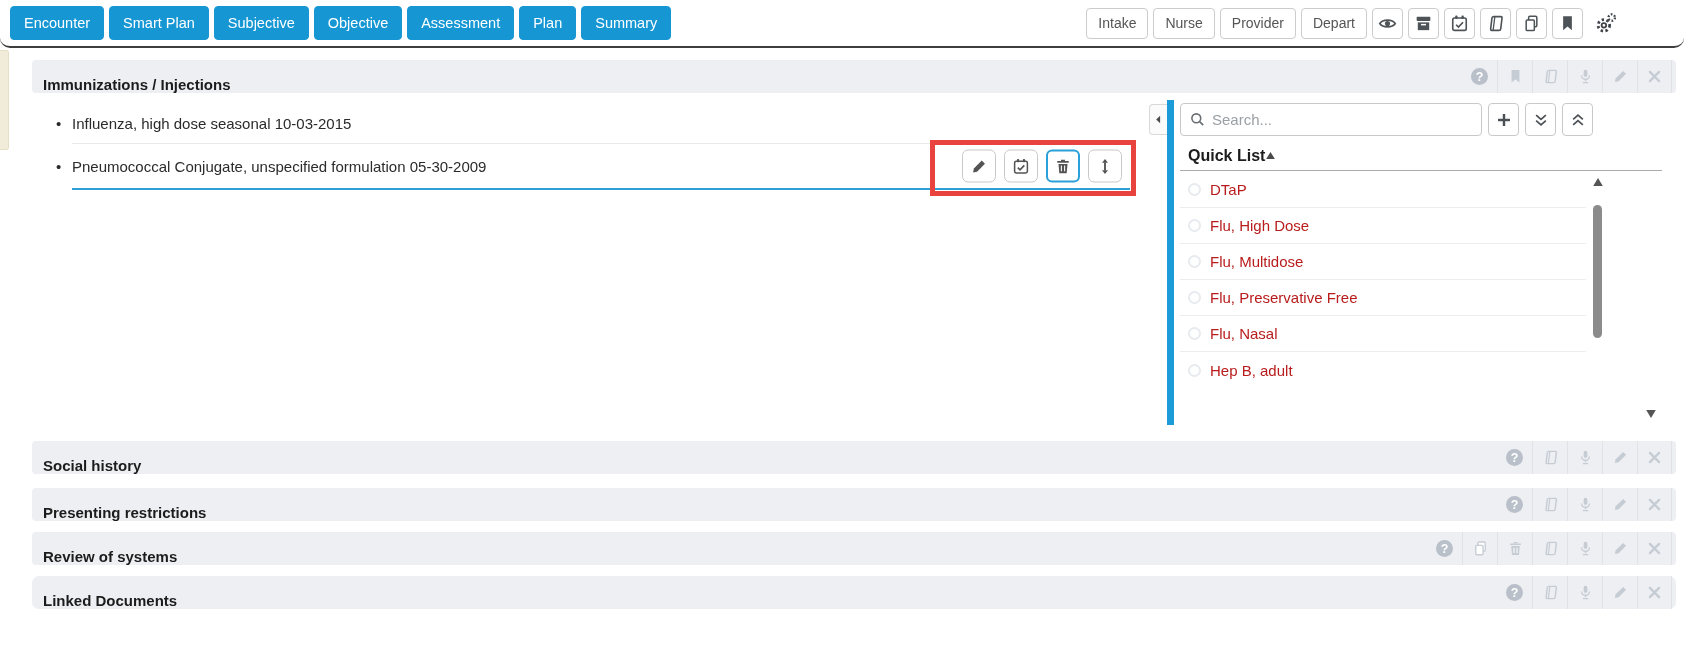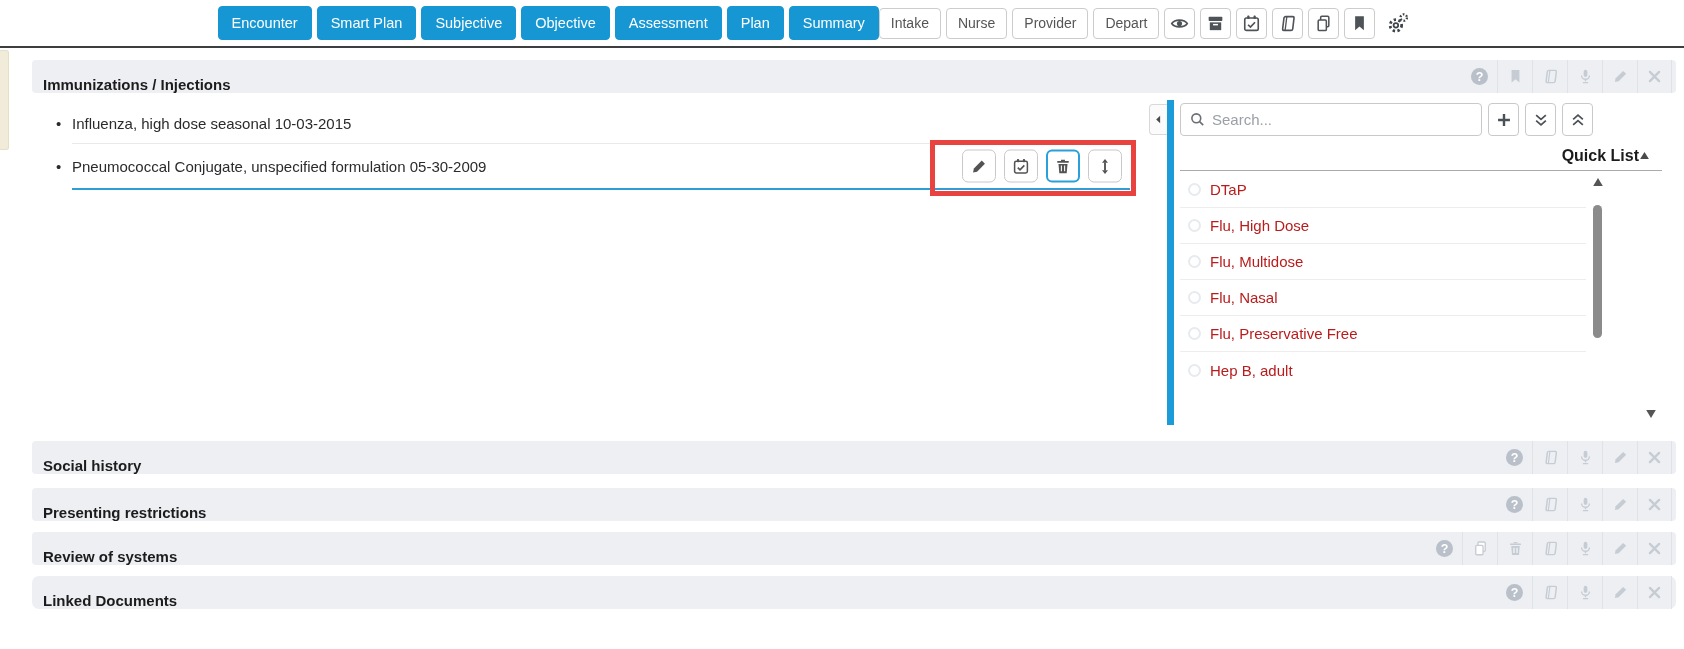--- a/index.html
+++ b/index.html
@@ -3,21 +3,21 @@
 <meta charset="utf-8">
 <style>
   * { margin:0; padding:0; box-sizing:border-box; }
   html,body { background:#fff; }
   body { font-family:"Liberation Sans","DejaVu Sans",sans-serif; }
   .stage { position:relative; width:1684px; height:649px; overflow:hidden; background:#fff; }
 
   
   .topbar { position:absolute; top:0; left:0; width:100%; height:48px;
             border-bottom:2px solid #3c3e40; background:#fff;
-            display:flex; align-items:center; justify-content:center; padding:8px 10px; }
+            display:flex; align-items:center; justify-content:space-between; padding:8px 10px;border-radius:10px; }
   .nav-group { display:flex; gap:5px; }
   .nav-btn { height:34px; padding:0 13px; background:#1697d4; color:#fff; border:1px solid #1697d4;
              border-radius:4px; font-size:14.5px; display:flex; align-items:center; cursor:pointer; }
   .right-group { display:flex; align-items:center; gap:5px; margin-right:52px; }
   .stage-btn { height:31px; padding:0 11px; background:#fff; color:#555; border:1px solid #ccc;
                border-radius:4px; font-size:14px; display:flex; align-items:center; cursor:pointer; }
   .tool-btn { width:31px; height:31px; background:#fff; border:1px solid #ccc; border-radius:4px;
               display:flex; align-items:center; justify-content:center; color:#4e5357; cursor:pointer; }
   .tool-btn.noborder { border-color:transparent; width:34px; }
   .tool-btn .ic { width:19px; height:19px; }
@@ -67,21 +67,21 @@
   .search-box { width:302px; height:33px; border:1px solid #c9c9c9; border-radius:4px; background:#fff;
                 display:flex; align-items:center; padding:0 8px; gap:6px; }
   .search-box .ic { width:17px; height:17px; color:#6a6f74; flex:0 0 auto; }
   .search-box input { border:none; outline:none; flex:1; font-size:15px; color:#333; background:transparent;
                       font-family:"Liberation Sans","DejaVu Sans",sans-serif; }
   .search-box input::placeholder { color:#9aa0a6; }
   .sm-btn { width:31px; height:33px; background:#fff; border:1px solid #c9c9c9; border-radius:4px;
             display:flex; align-items:center; justify-content:center; color:#4c5156; cursor:pointer; }
   .sm-btn .ic { width:18px; height:18px; }
   .ql-header { position:absolute; left:0; top:41px; width:482px; height:30px; display:flex;
-               align-items:center; justify-content:flex-end; border-bottom:1px solid #ababab;
+               align-items:center; justify-content:flex-start; border-bottom:1px solid #ababab;
                cursor:pointer; }
   .ql-title { font-size:16px; font-weight:bold; color:#1c1c1c; padding-left:8px; }
   .ql-header .ic { width:11px; height:11px; color:#4a4a4a; margin-right:12px; }
   .ql-list { position:absolute; left:0; top:72px; width:406px; }
   .ql-row { height:36px; display:flex; align-items:center; gap:9px; padding-left:8px;
             border-bottom:1px solid #ededed; font-size:15px; color:#b91c1c; cursor:pointer; }
   .ql-row:last-child { border-bottom:none; }
   .radio { width:13px; height:13px; border:2px solid #e7eaee; border-radius:50%; flex:0 0 auto; }
   .scrollbar { position:absolute; left:411px; top:76px; width:14px; height:296px; }
   .scrollbar .sb-up { position:absolute; top:0; left:1px; width:12px; height:12px; color:#555; }
@@ -352,25 +352,25 @@
         <div class="ql-row">
             <span class="radio"></span>
             <span>Flu, High Dose</span>
           </div>
         <div class="ql-row">
             <span class="radio"></span>
             <span>Flu, Multidose</span>
           </div>
         <div class="ql-row">
             <span class="radio"></span>
-            <span>Flu, Nasal</span>
+            <span>Flu, Preservative Free</span>
           </div>
         <div class="ql-row">
             <span class="radio"></span>
-            <span>Flu, Preservative Free</span>
+            <span>Flu, Nasal</span>
           </div>
         <div class="ql-row">
             <span class="radio"></span>
             <span>Hep B, adult</span>
           </div>
       </div>
 
       <div class="scrollbar">
         <svg class="ic sb-up">
             <use href="#i-triup"></use>

